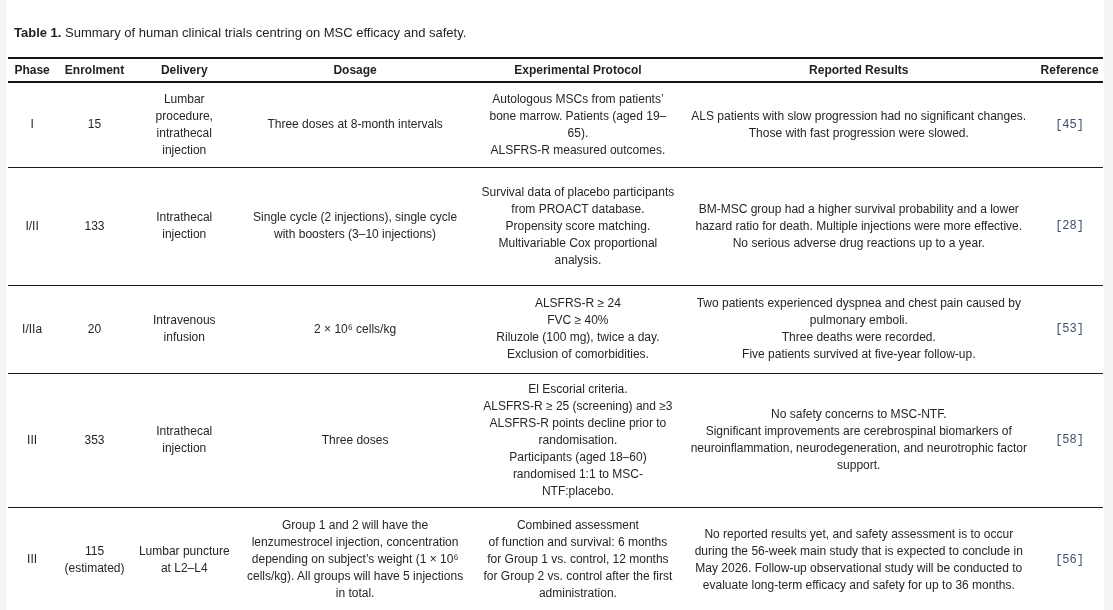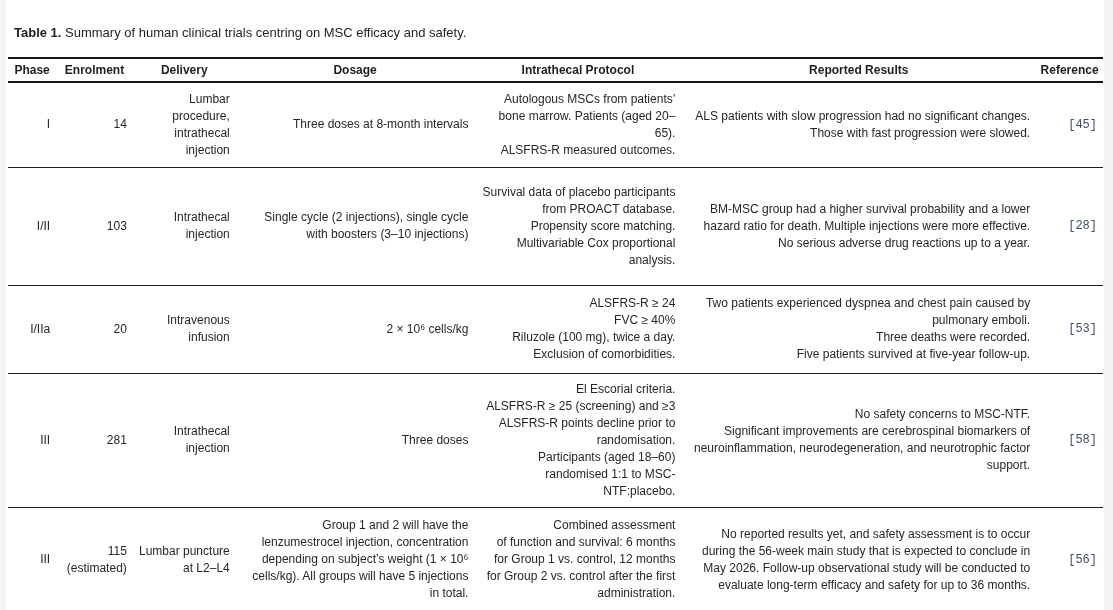--- a/index.html
+++ b/index.html
@@ -50,21 +50,21 @@
     text-align: center;
     vertical-align: middle;
     padding: 4px 4px;
     font-size: 12px;
     color: #1f1f1f;
     overflow: hidden;
   }
   tbody tr { border-bottom: 1.6px solid #1c1c1c; }
   tbody tr:last-child { border-bottom: none; }
   td {
-    text-align: right;
+    text-align: center;
     vertical-align: middle;
     padding: 7px 6px;
     line-height: 17px;
     white-space: pre-line;
     overflow: hidden;
     word-wrap: break-word;
   }
   tr.r0 { height: 85px; }
   tr.r1 { height: 118px; }
   tr.r2 { height: 88px; }
@@ -92,39 +92,39 @@
         <col class="c-protocol">
         <col class="c-results">
         <col class="c-reference">
     </colgroup>
     <thead>
       <tr>
         <th>Phase</th>
         <th>Enrolment</th>
         <th>Delivery</th>
         <th>Dosage</th>
-        <th>Intrathecal Protocol</th>
+        <th>Experimental Protocol</th>
         <th>Reported Results</th>
         <th>Reference</th>
       </tr>
     </thead>
     <tbody>
       <tr class="r0">
         <td>I</td>
-        <td>14</td>
+        <td>15</td>
         <td>Lumbar procedure, intrathecal injection</td>
         <td>Three doses at 8-month intervals</td>
-        <td>Autologous MSCs from patients’ bone marrow. Patients (aged 20–65).
+        <td>Autologous MSCs from patients’ bone marrow. Patients (aged 19–65).
 ALSFRS-R measured outcomes.</td>
         <td>ALS patients with slow progression had no significant changes. Those with fast progression were slowed.</td>
         <td><a class="ref">[45]</a></td>
       </tr>
       <tr class="r1">
         <td>I/II</td>
-        <td>103</td>
+        <td>133</td>
         <td>Intrathecal injection</td>
         <td>Single cycle (2 injections), single cycle with boosters (3–10 injections)</td>
         <td>Survival data of placebo participants from PROACT database.
 Propensity score matching.
 Multivariable Cox proportional analysis.</td>
         <td>BM-MSC group had a higher survival probability and a lower hazard ratio for death. Multiple injections were more effective.
 No serious adverse drug reactions up to a year.</td>
         <td><a class="ref">[28]</a></td>
       </tr>
       <tr class="r2">
@@ -136,21 +136,21 @@
 FVC ≥ 40%
 Riluzole (100 mg), twice a day.
 Exclusion of comorbidities.</td>
         <td>Two patients experienced dyspnea and chest pain caused by pulmonary emboli.
 Three deaths were recorded.
 Five patients survived at five-year follow-up.</td>
         <td><a class="ref">[53]</a></td>
       </tr>
       <tr class="r3">
         <td>III</td>
-        <td>281</td>
+        <td>353</td>
         <td>Intrathecal injection</td>
         <td>Three doses</td>
         <td>El Escorial criteria.
 ALSFRS-R ≥ 25 (screening) and ≥3 ALSFRS-R points decline prior to randomisation.
 Participants (aged 18–60) randomised 1:1 to MSC-NTF:placebo.</td>
         <td>No safety concerns to MSC-NTF.
 Significant improvements are cerebrospinal biomarkers of neuroinflammation, neurodegeneration, and neurotrophic factor support.</td>
         <td><a class="ref">[58]</a></td>
       </tr>
       <tr class="r4">

